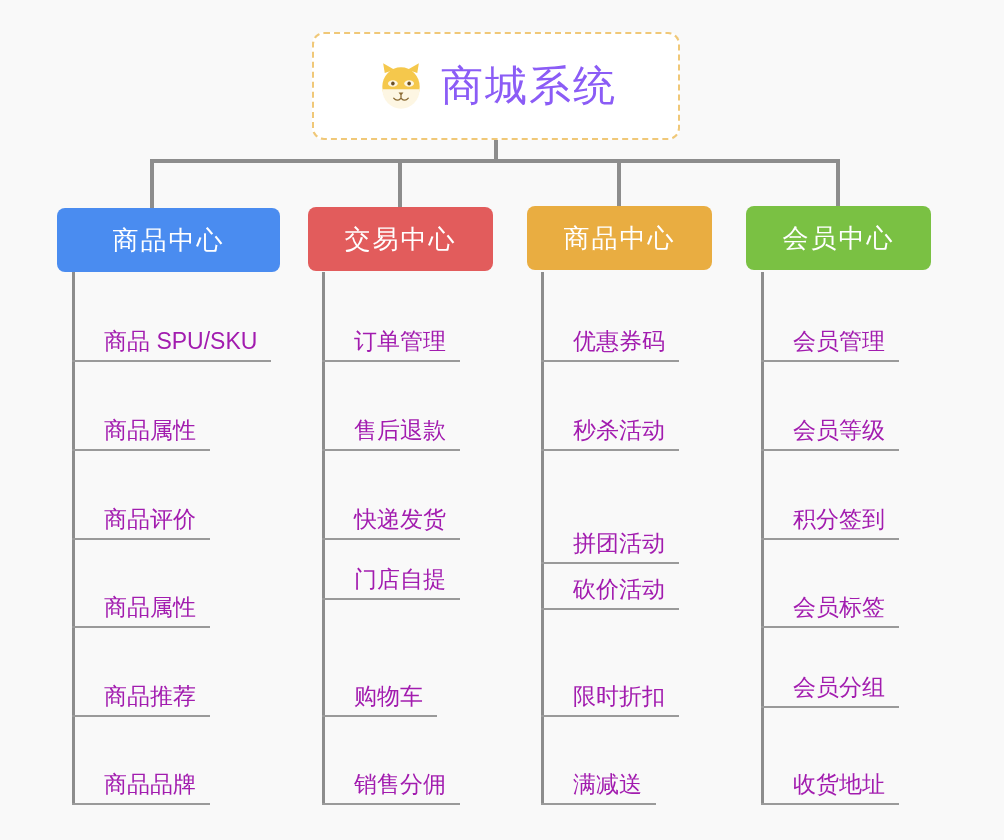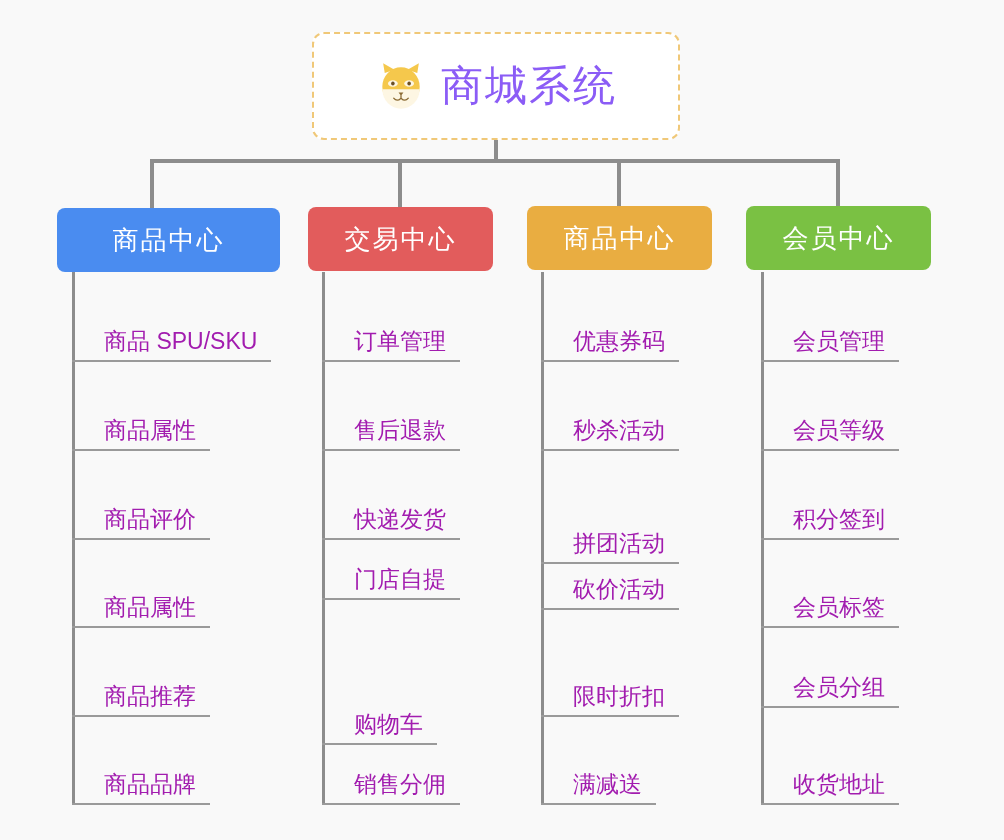--- a/index.html
+++ b/index.html
@@ -183,21 +183,21 @@
     </div>
     <div class="leaf" style="top:89px;">
       <span class="leaf-inner">售后退款</span>
     </div>
     <div class="leaf" style="top:178px;">
       <span class="leaf-inner">快递发货</span>
     </div>
     <div class="leaf" style="top:266px;align-items:center;">
       <span class="leaf-inner">门店自提</span>
     </div>
-    <div class="leaf" style="top:355px;margin-top:28px;">
+    <div class="leaf" style="top:355px;">
       <span class="leaf-inner">购物车</span>
     </div>
     <div class="leaf" style="top:443px;">
       <span class="leaf-inner">销售分佣</span>
     </div>
   </div>
 
   <div class="column" style="left:541px;">
     <div class="col-spine" style="height: 532px; background: rgb(141, 141, 141);"></div>
     <div class="leaf" style="top:0px;">

